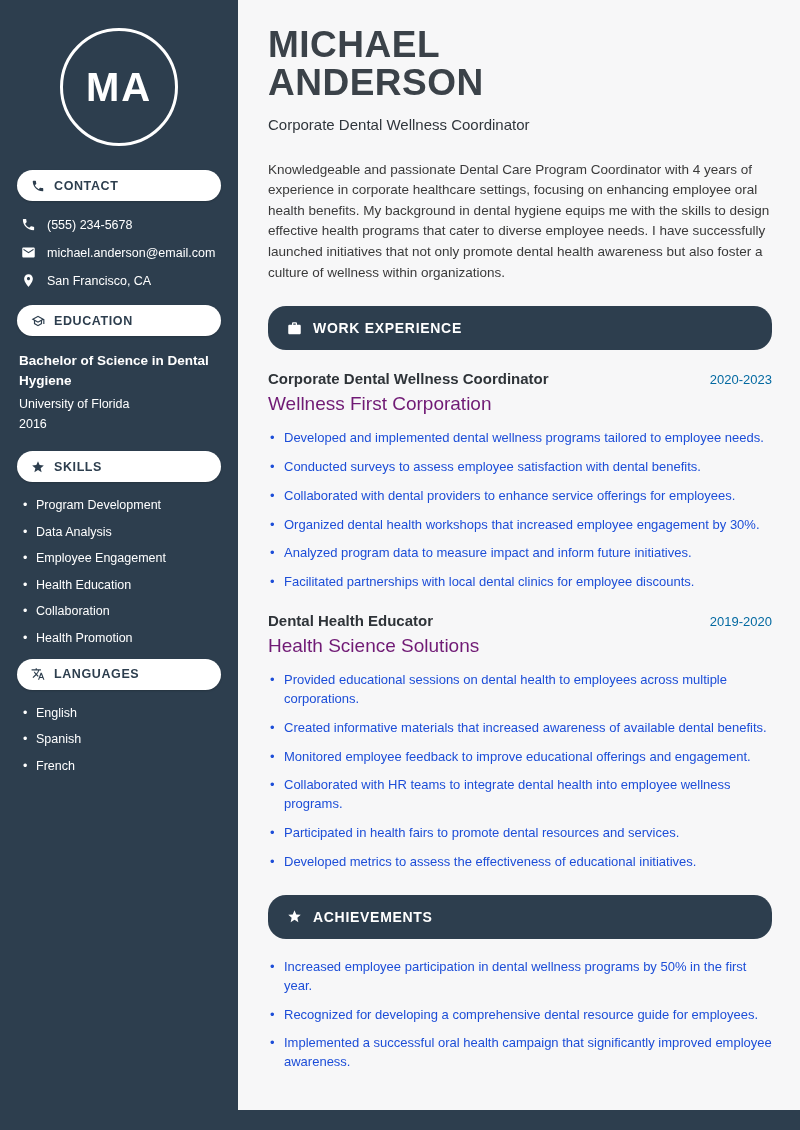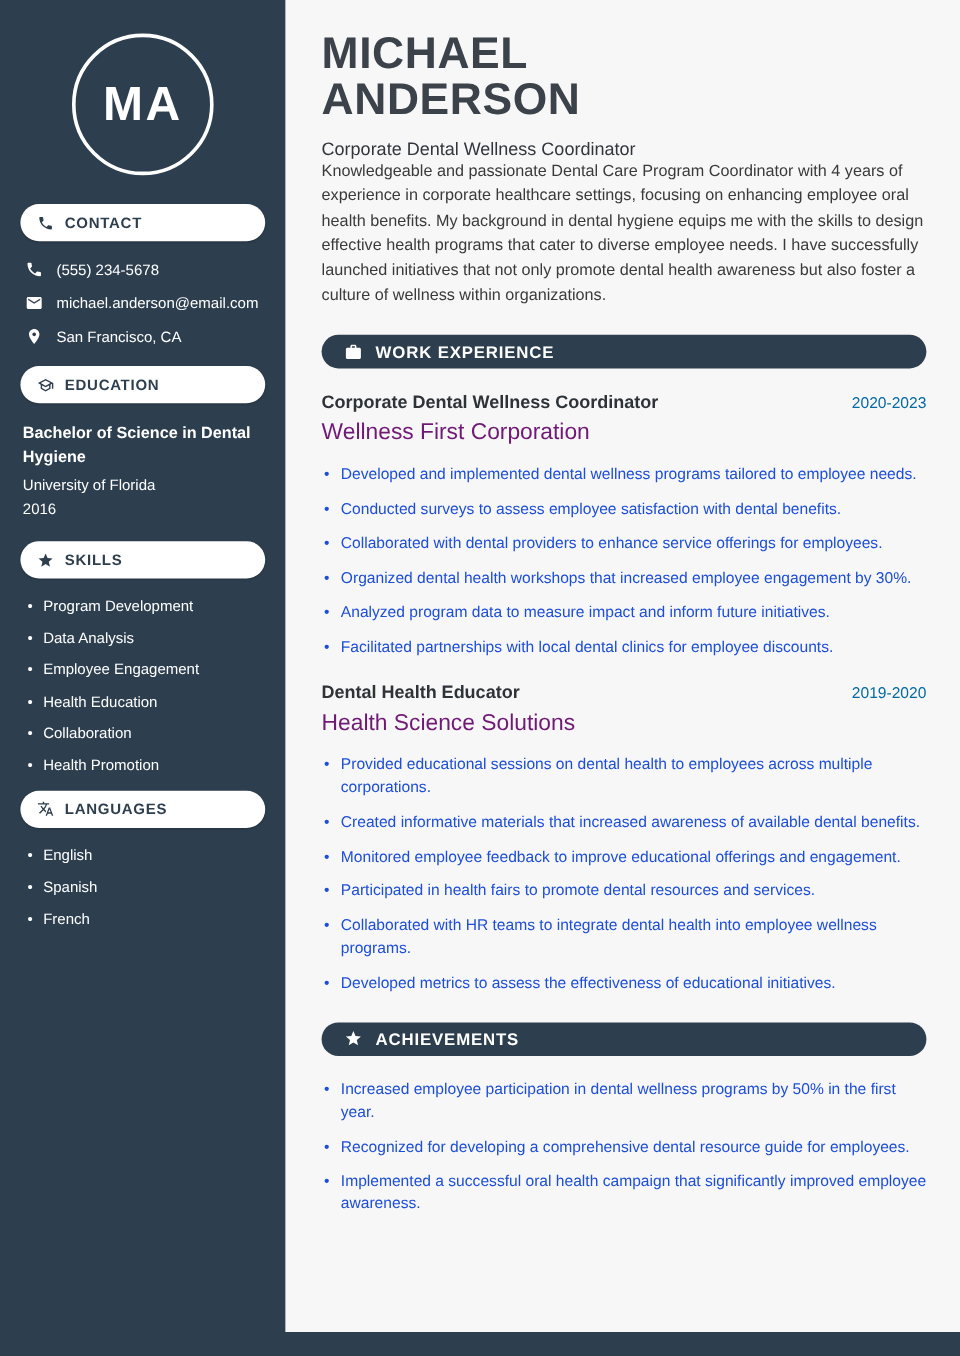--- a/index.html
+++ b/index.html
@@ -50,25 +50,25 @@
 
   .side-list { list-style:none; margin:16px 0 14px 6px; }
   .side-list li { font-size:12.5px; margin-bottom:12.5px; position:relative; padding-left:13px; }
   .side-list li::before { content:"•"; position:absolute; left:0; top:0; }
 
   
   .main { flex:1; padding:26px 28px 16px 30px; background:#f7f7f8; }
   .name { font-size:37px; font-weight:bold; color:#3b4249; line-height:1.04; letter-spacing:.5px; }
   .name span { display:block; }
   .person-title { font-size:15px; color:#30363c; margin-top:13px; }
-  .summary { font-size:13.5px; line-height:1.52; color:#3a3a3a; }
+  .summary { font-size:13.5px; line-height:1.52; color:#3a3a3a; margin-top:27px; }
 
   .main-pill {
     background:#2d3e4e; color:#fff;
-    border-radius:18px; height:28px;
+    border-radius:18px; height:44px;
     display:flex; align-items:center; gap:11px;
     padding:0 19px;
     font-weight:bold; font-size:14px; letter-spacing:.7px;
     margin-top:23px;
   }
   .main-pill svg { width:15px; height:15px; fill:#fff; flex-shrink:0; }
 
   .job { margin-top:20px; }
   .job-head { display:flex; justify-content:space-between; align-items:baseline; }
   .job-head h3 { font-size:15px; font-weight:bold; color:#2e3338; }
@@ -225,23 +225,23 @@
           </div>
           <div class="company">Health Science Solutions</div>
           <ul class="bullet-list">
 
               <li>Provided educational sessions on dental health to employees across multiple corporations.</li>
 
               <li>Created informative materials that increased awareness of available dental benefits.</li>
 
               <li>Monitored employee feedback to improve educational offerings and engagement.</li>
 
+              <li>Collaborated with HR teams to integrate dental health into employee wellness programs.</li>
+
               <li>Participated in health fairs to promote dental resources and services.</li>
-
-              <li>Collaborated with HR teams to integrate dental health into employee wellness programs.</li>
 
               <li>Developed metrics to assess the effectiveness of educational initiatives.</li>
             </ul>
         </section>
       </div>
 
     <div class="main-pill">
       <svg viewBox="0 0 24 24">
           <path d="M12 17.27L18.18 21l-1.64-7.03L22 9.24l-7.19-.61L12 2 9.19 8.63 2 9.24l5.46 4.73L5.82 21z"></path>
         </svg>

